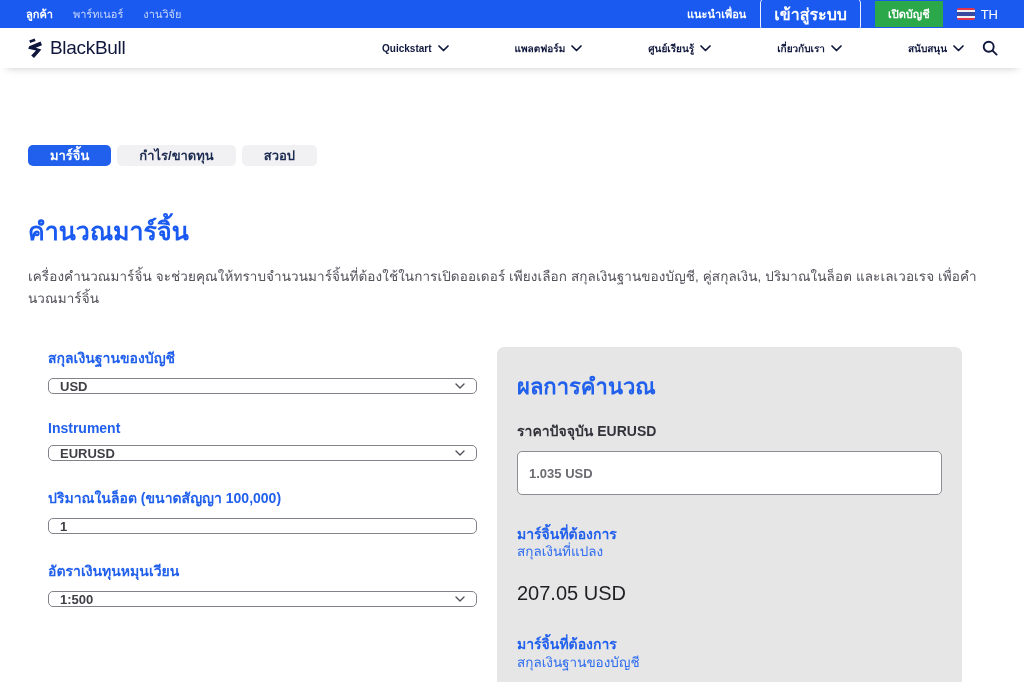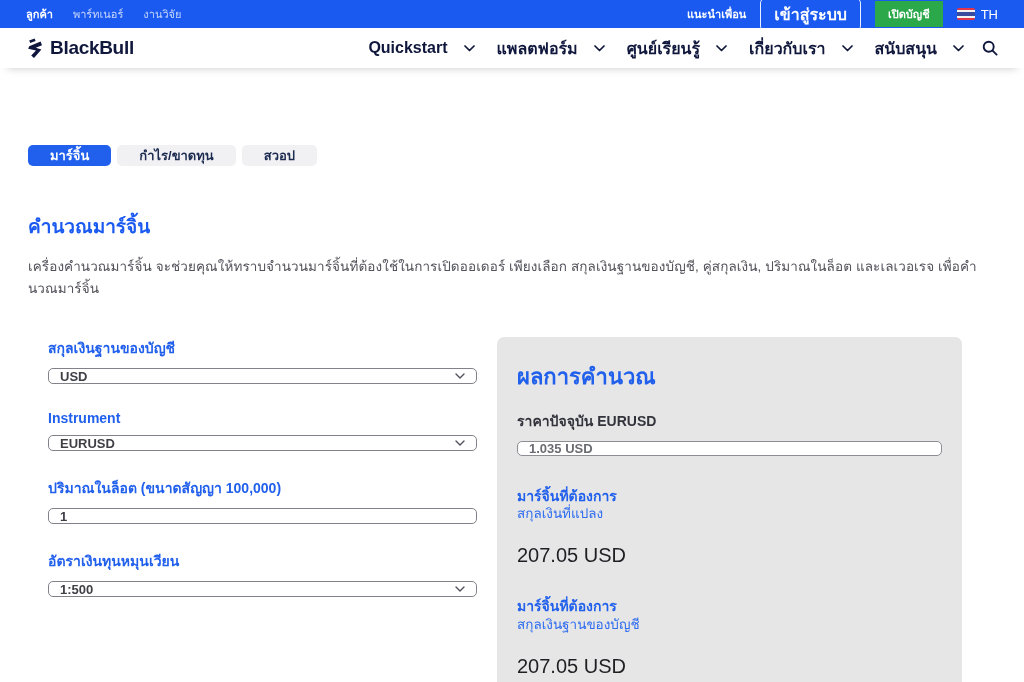--- a/index.html
+++ b/index.html
@@ -24,54 +24,54 @@
     background:linear-gradient(to bottom,
       #e3344a 0 16.6%, #f2f2f2 16.6% 33.3%, #3a4a9f 33.3% 66.6%,
       #f2f2f2 66.6% 83.3%, #e3344a 83.3% 100%); }
   .lang-label { font-size:13px; color:#fff; font-weight:500; }
 
   
   .header { height:40px; background:#fff; display:flex; align-items:center;
     padding:0 26px; position:relative; z-index:2;
     box-shadow:0 7px 9px -7px rgba(0,0,0,.22); }
   .brand { display:flex; align-items:center; gap:7px; cursor:pointer; }
-  .brand-name { font-size:19px; font-weight:bold; color:#10173c; letter-spacing:-.3px; }
+  .brand-name { font-size:19px; font-weight:normal; color:#10173c; letter-spacing:-.3px; }
   .nav { margin-left:auto; display:flex; align-items:center; gap:22px; }
-  .nav-item { display:flex; align-items:center; gap:16px; font-size:16px; font-weight:bold;
-    color:#10173c; cursor:pointer; }
+  .nav-item { display:flex; align-items:center; gap:6px; font-size:10px; font-weight:bold;
+    color:#10173c; cursor:pointer;margin-left:44px; }
   .nav-item .chev { color:#10173c; display:flex; }
   .search-btn { display:flex; align-items:center; cursor:pointer; margin-left:-4px; }
 
   
   .content { padding:0 28px; }
   .tabs { margin-top:77px; display:flex; gap:6px; }
   .tab { height:21px; display:flex; align-items:center; justify-content:center;
     padding:0 22px; border-radius:5px; font-size:13px; font-weight:bold;
     background:#f1f1f3; color:#1c2b50; cursor:pointer; border:none; font-family:inherit; }
   .tab.active { background:#2160ec; color:#fff; }
 
-  .page-title { margin-top:45px; font-size:19px; font-weight:bold; color:#1a5af0; }
+  .page-title { margin-top:45px; font-size:25px; font-weight:bold; color:#1a5af0; }
   .page-desc { margin-top:14px; font-size:13.5px; color:#52525b; letter-spacing:.1px; }
 
   .main { margin-top:38px; display:flex; align-items:flex-start; }
   .form-col { width:449px; padding-left:20px; }
   .field { margin-bottom:26px; }
   .field-label { font-size:14px; font-weight:bold; color:#2160ec; }
   .control { margin-top:9px; height:16px; border:1px solid #82828a; border-radius:5px;
     background:#fff; display:flex; align-items:center; padding:0 11px;
     font-size:13px; font-weight:600; color:#3f3f46; cursor:pointer; position:relative; }
   .control .sel-chev { margin-left:auto; color:#52525b; display:flex; }
   input.control { width:100%; cursor:text; font-family:inherit; }
 
   
   .results { margin-left:20px; width:465px; background:#e6e6e6; border-radius:7px;
     padding:22px 20px 26px 20px; }
   .results-title { font-size:22px; font-weight:bold; color:#2160ec; }
   .price-label { margin-top:16px; font-size:14px; font-weight:600; color:#33333c; }
-  .price-input { margin-top:9px; width:425px; height:15px; border:1px solid #8d8d94;
+  .price-input { margin-top:9px; width:425px; height:44px; border:1px solid #8d8d94;
     border-radius:5px; background:#fff; padding:0 11px; font-size:13px; font-weight:600;
     color:#6b6b72; font-family:inherit; }
   .result-item { margin-top:30px; }
   .result-item-title { font-size:14px; font-weight:bold; color:#2160ec; line-height:1.3; }
   .result-item-sub { font-size:13.5px; color:#2e6cf0; line-height:1.35; }
   .result-item-value { margin-top:21px; font-size:20px; color:#1f1f24; font-weight:500; }
 </style>
 </head>
 <body>
 

